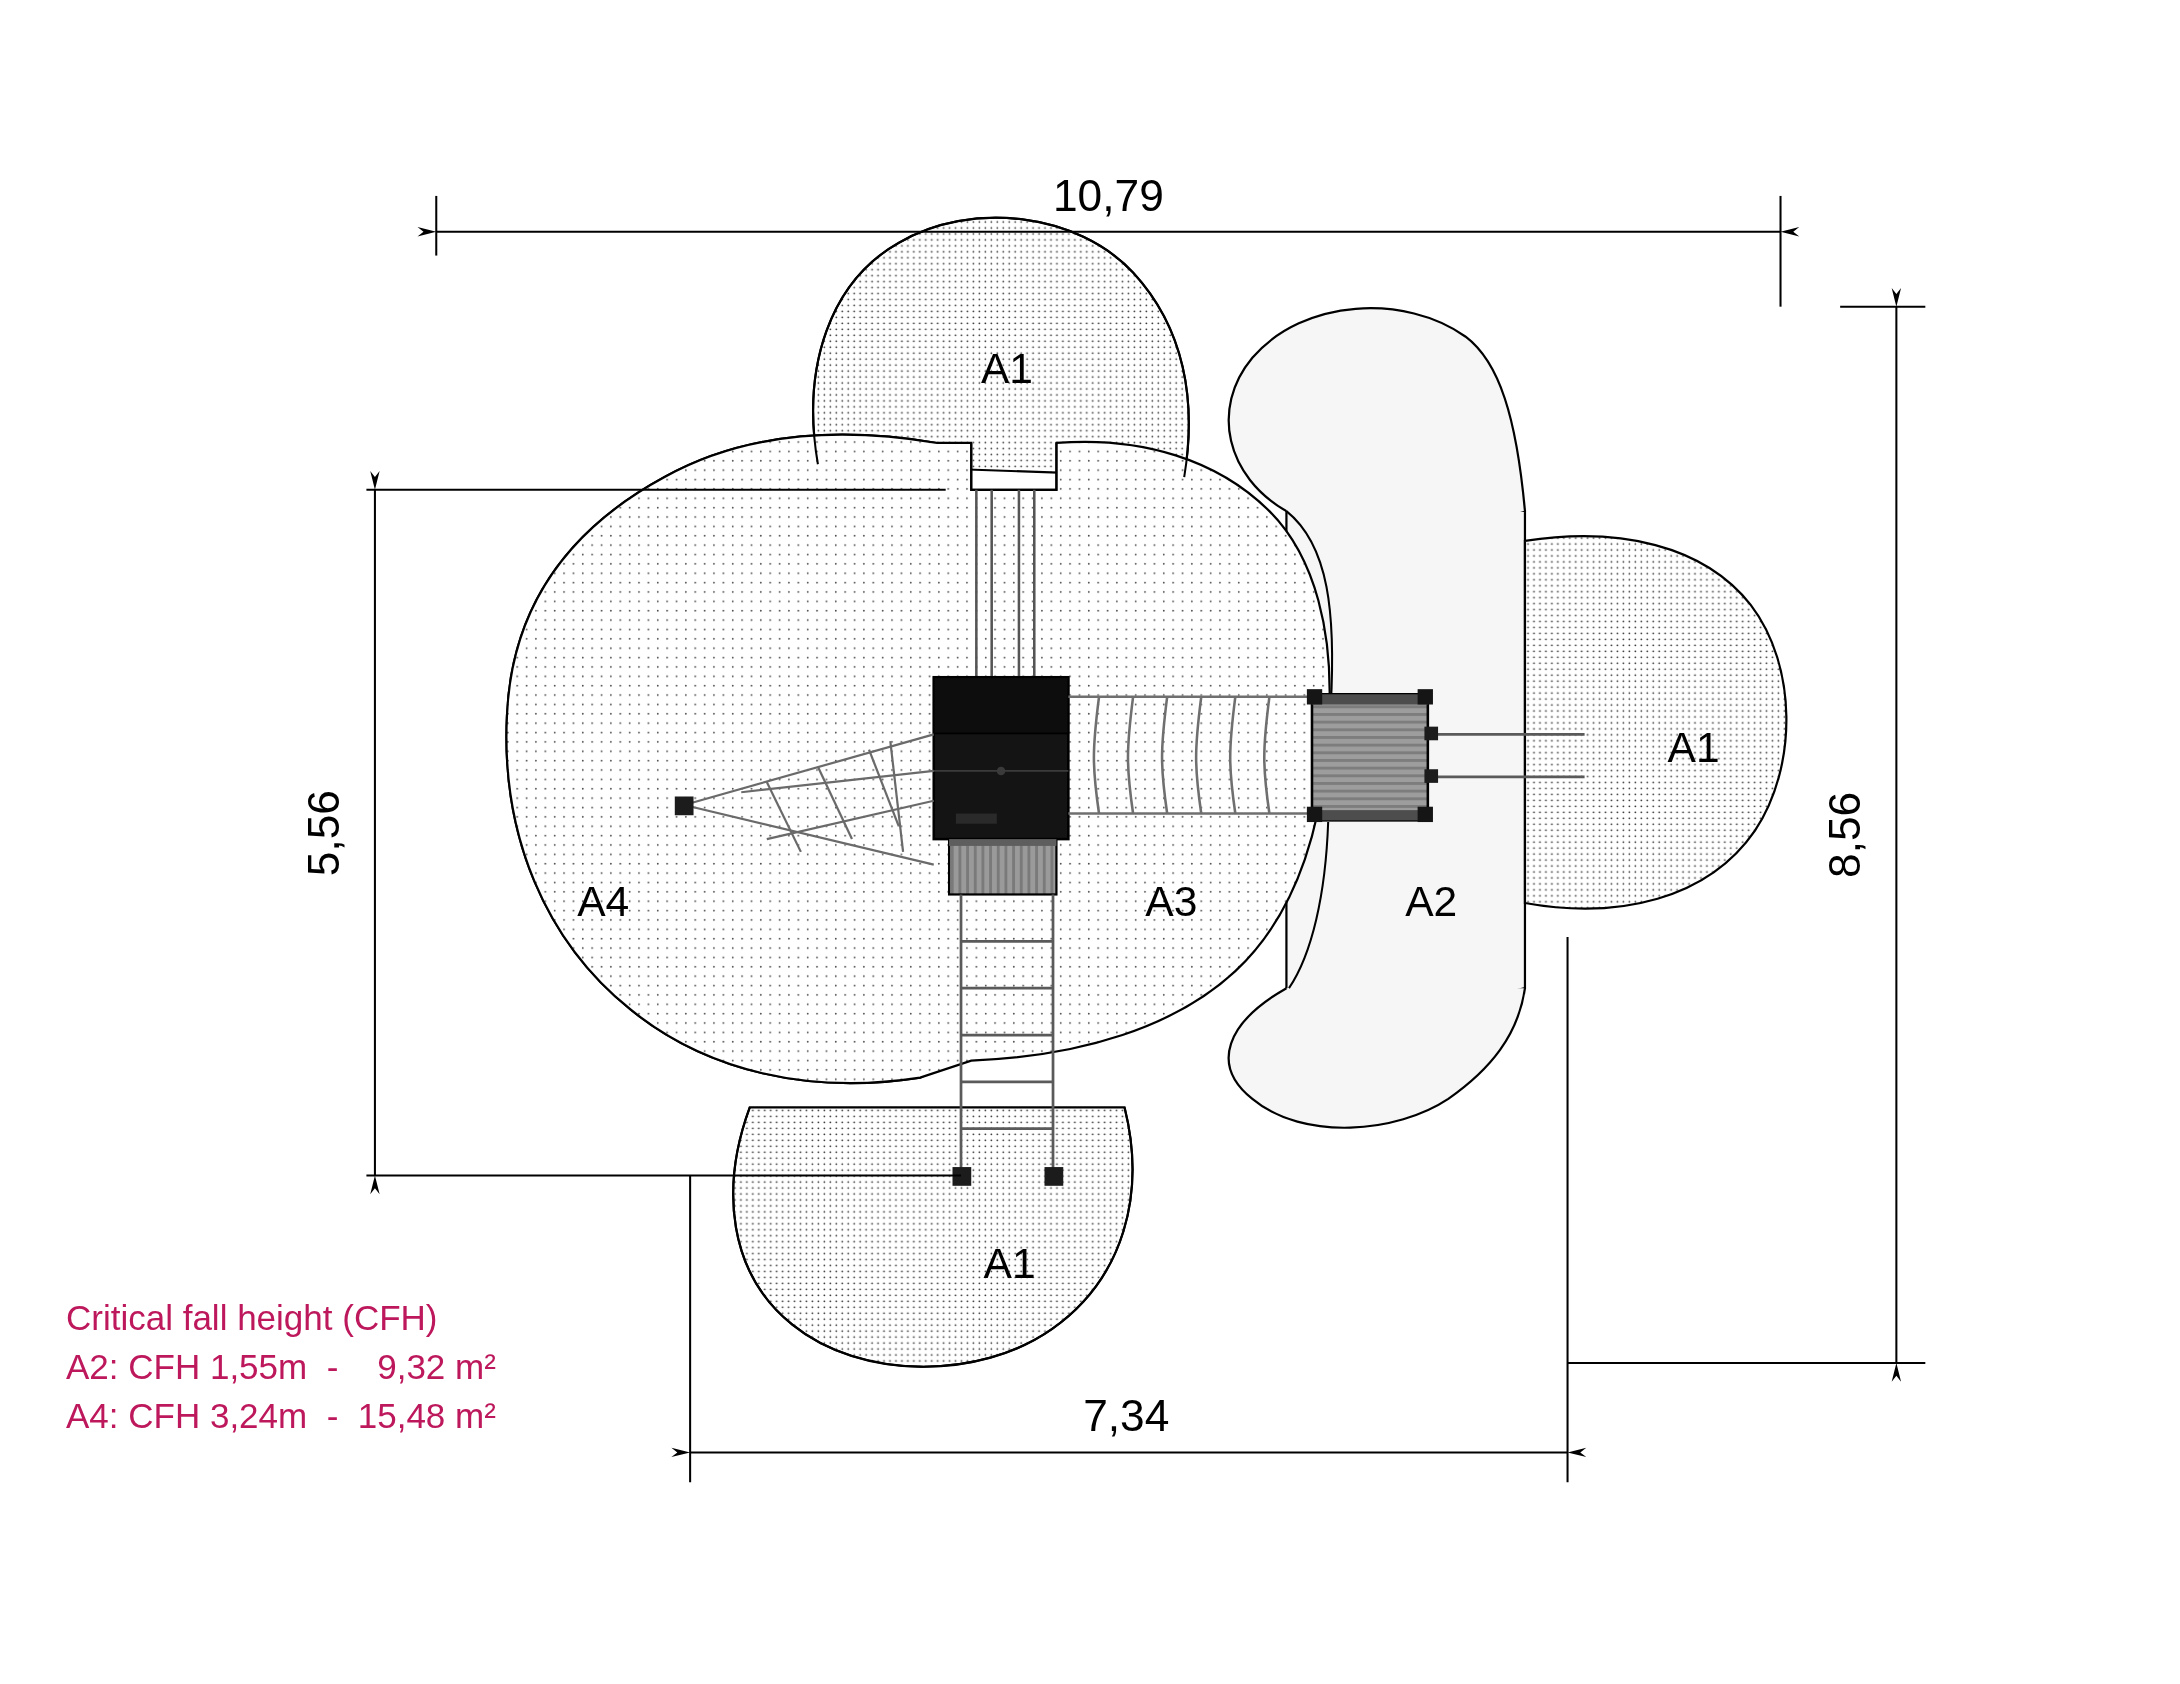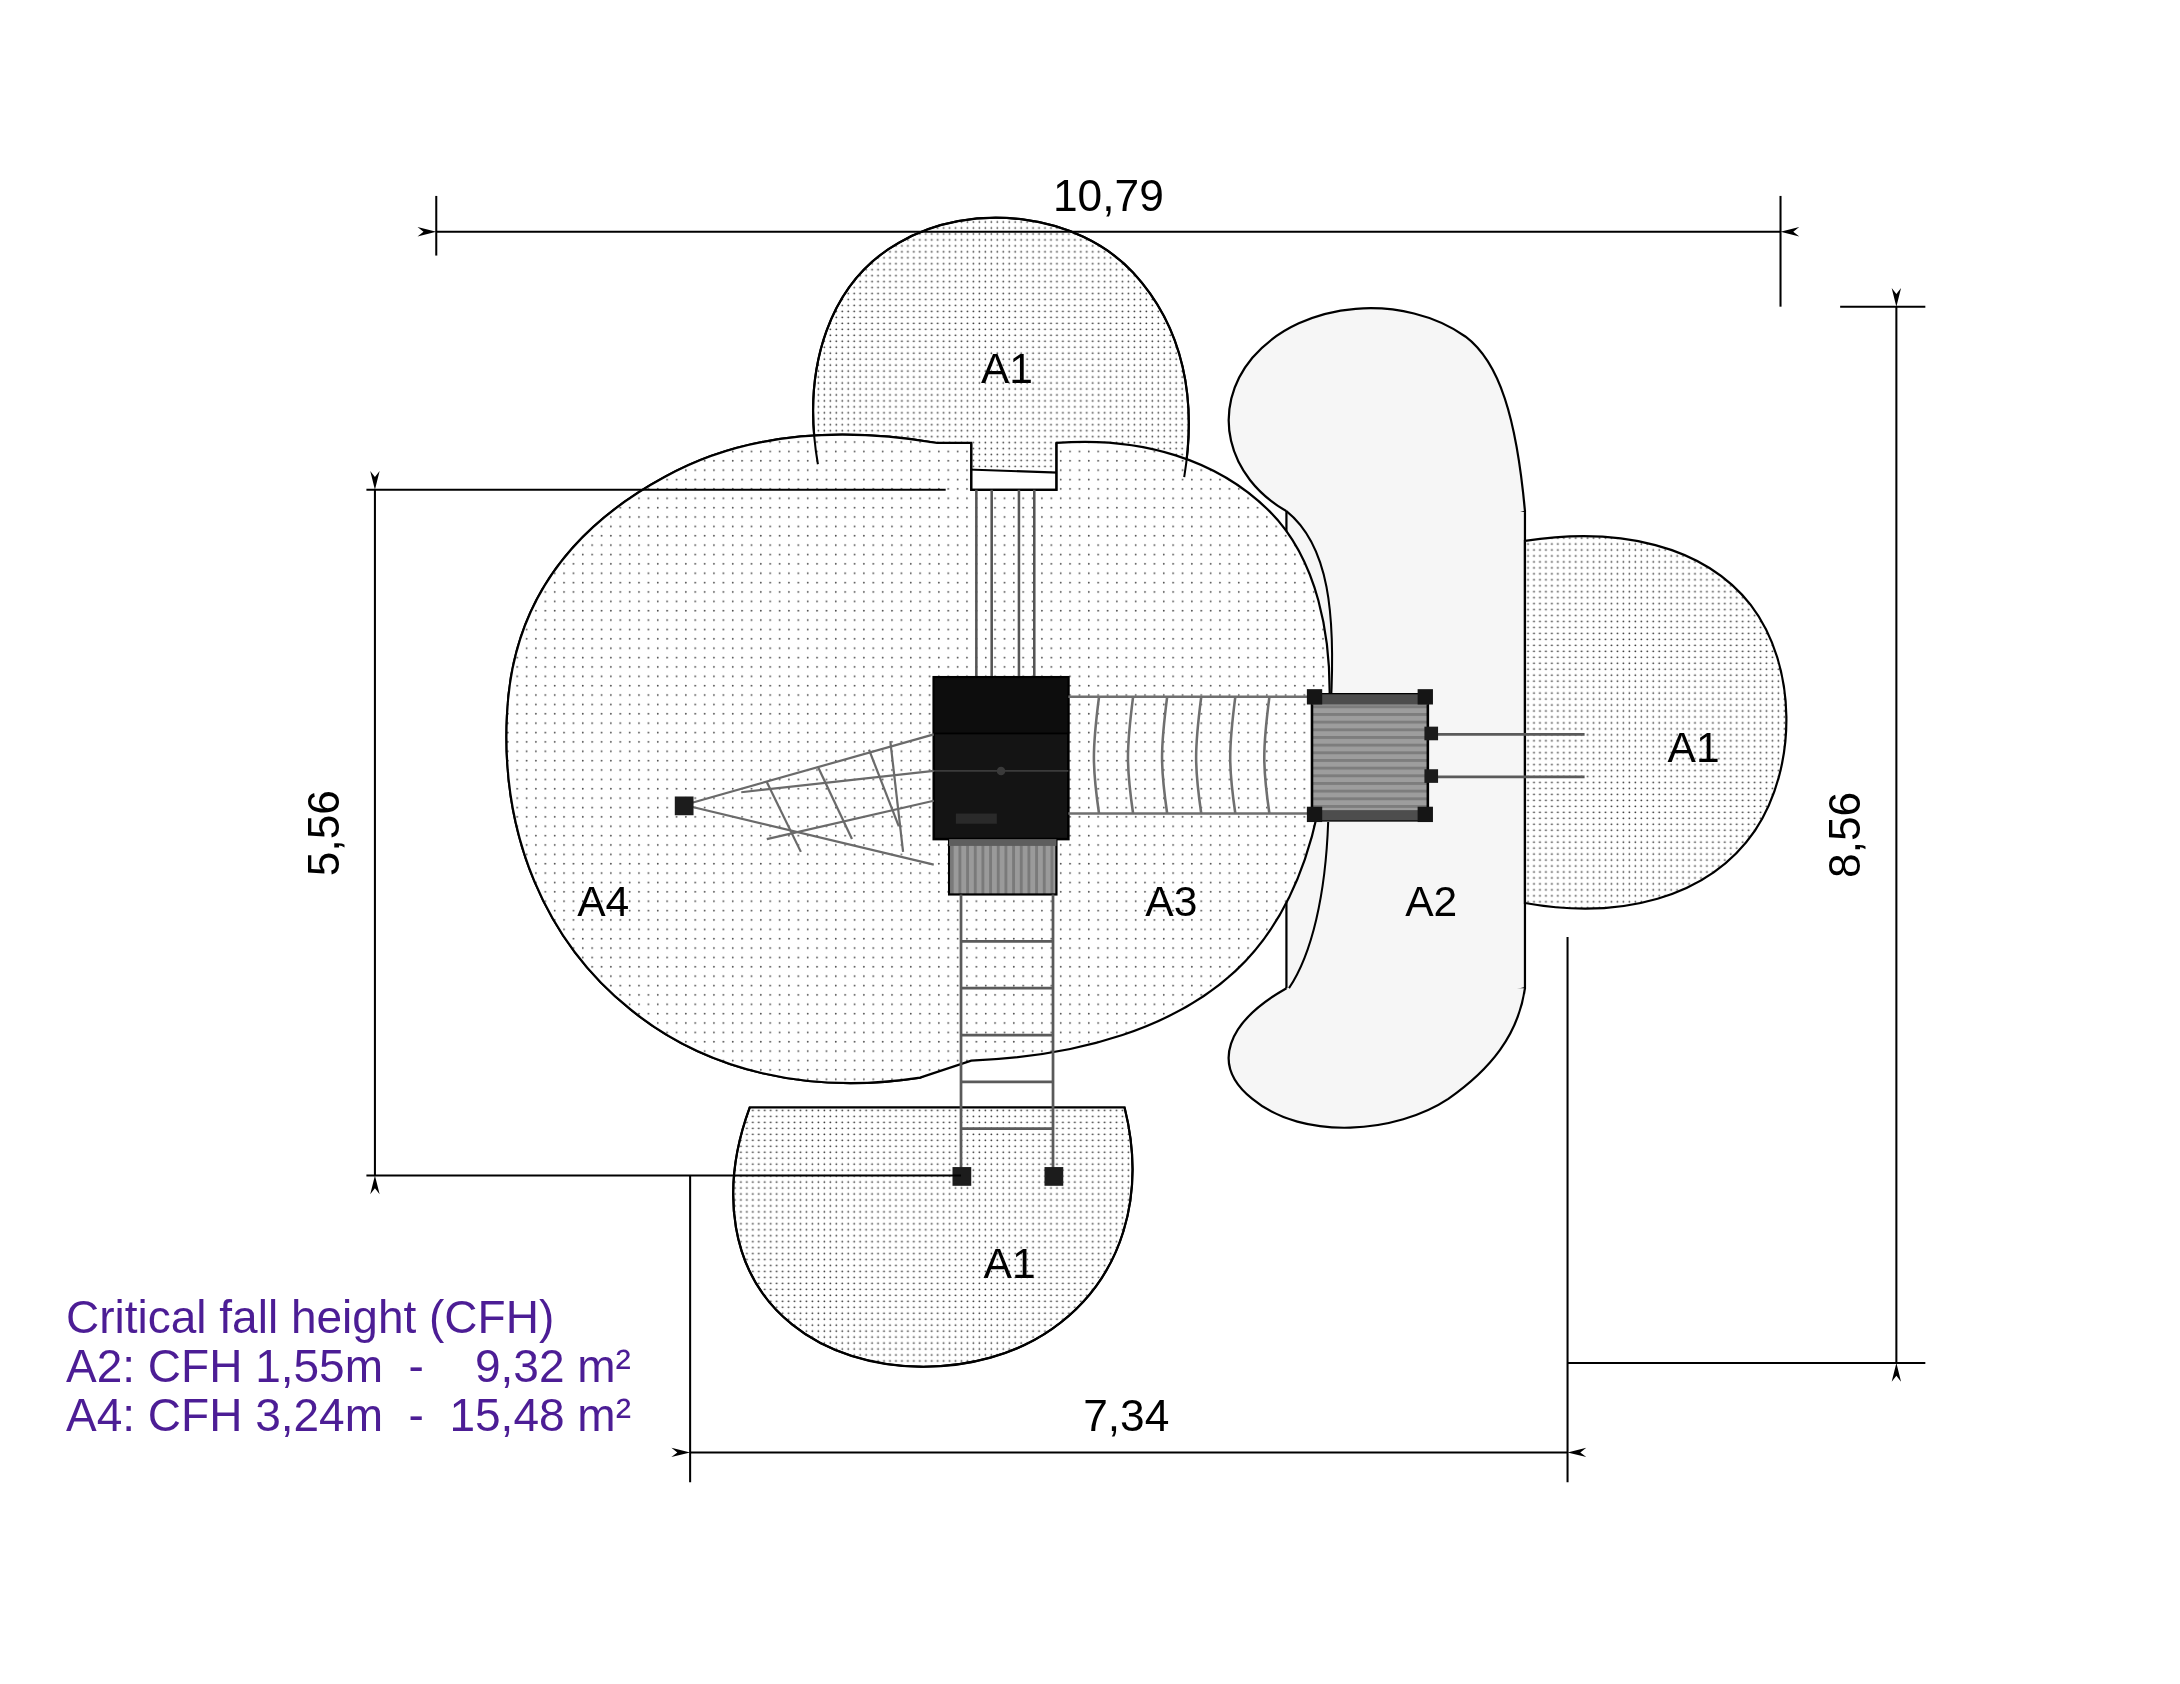--- a/index.html
+++ b/index.html
@@ -36,23 +36,23 @@
   }
   .zone-text {
     font-size: 50px;
     fill: #000000;
     font-family: "Liberation Sans", sans-serif;
   }
   .legend-block {
     position: absolute;
     left: 66px;
     top: 1293px;
-    font-size: 46px;
+    font-size: 35px;
     line-height: 49px;
-    color: #4c1d95;
+    color: #be185d;
     font-family: "Liberation Sans", sans-serif;
   }
   .legend-block .row {
     white-space: pre;
   }
 </style>
 </head>
 <body>
 
 <div id="stage">

